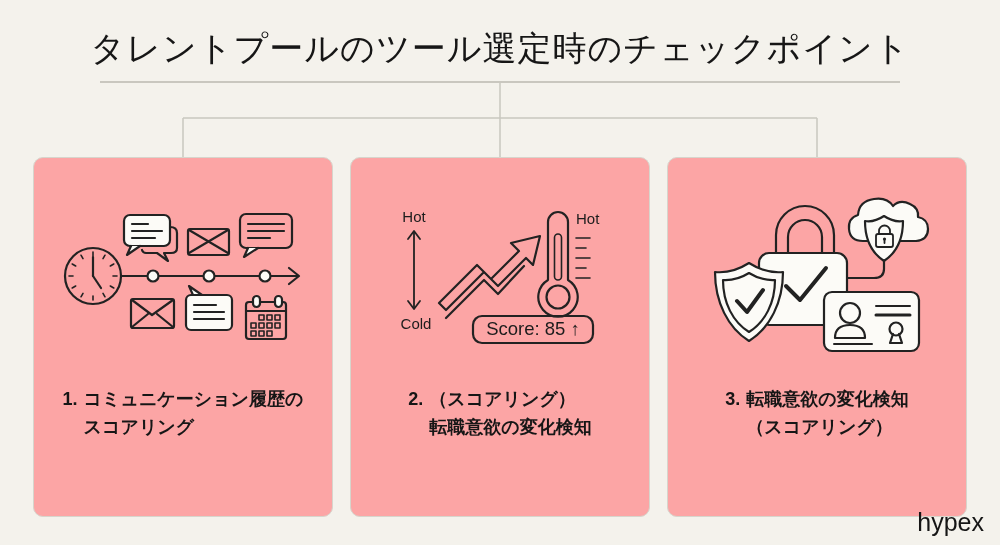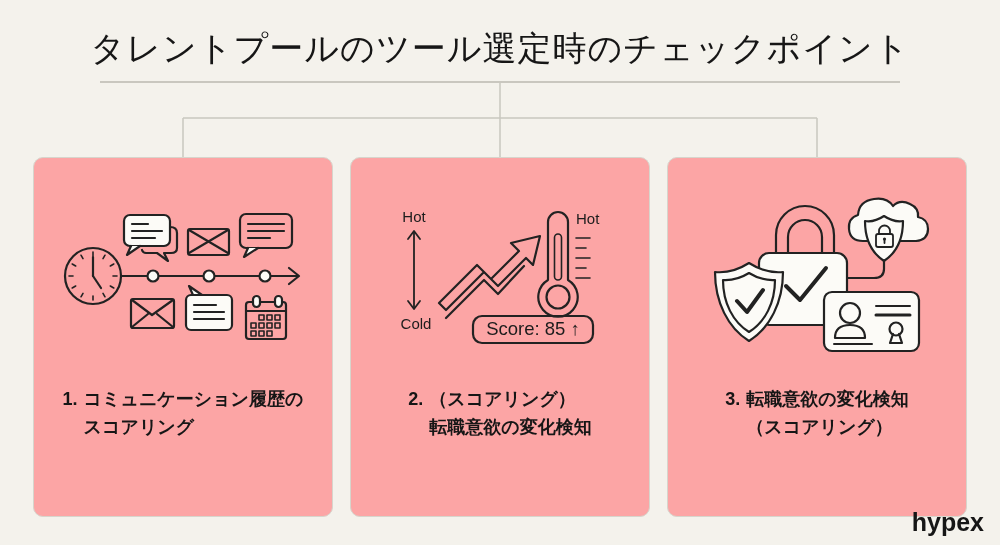--- a/index.html
+++ b/index.html
@@ -25,21 +25,21 @@
   .art-1{left:22px;top:41px;} .art-2{left:43px;top:40px;} .art-3{left:38px;top:31px;}
   .caption{
     position:absolute;top:228px;left:0;right:0;
     display:flex;justify-content:center;
     font-size:18px;font-weight:700;line-height:1.55;color:#161616;
   }
   .cap-num{margin-right:6px;}
   .cap-lines{display:flex;flex-direction:column;}
   .brand-logo{
     position:absolute;right:16px;bottom:8px;
-    font-size:25px;font-weight:700;letter-spacing:0;color:#161616;
+    font-size:25px;font-weight:400;letter-spacing:0;color:#161616;
   }
   
   svg .ln{fill:none;stroke:#222;stroke-width:2.2;stroke-linecap:round;stroke-linejoin:round;}
   svg .fill-bg{fill:#fcfbf7;}
   svg .thin{stroke-width:1.6;}
   svg .chk{fill:none;stroke:#222;stroke-width:4;stroke-linecap:round;stroke-linejoin:round;}
   svg .svgtext{fill:#1c1c1c;font-family:"Liberation Sans","DejaVu Sans",sans-serif;}
 </style>
 </head>
 <body>

